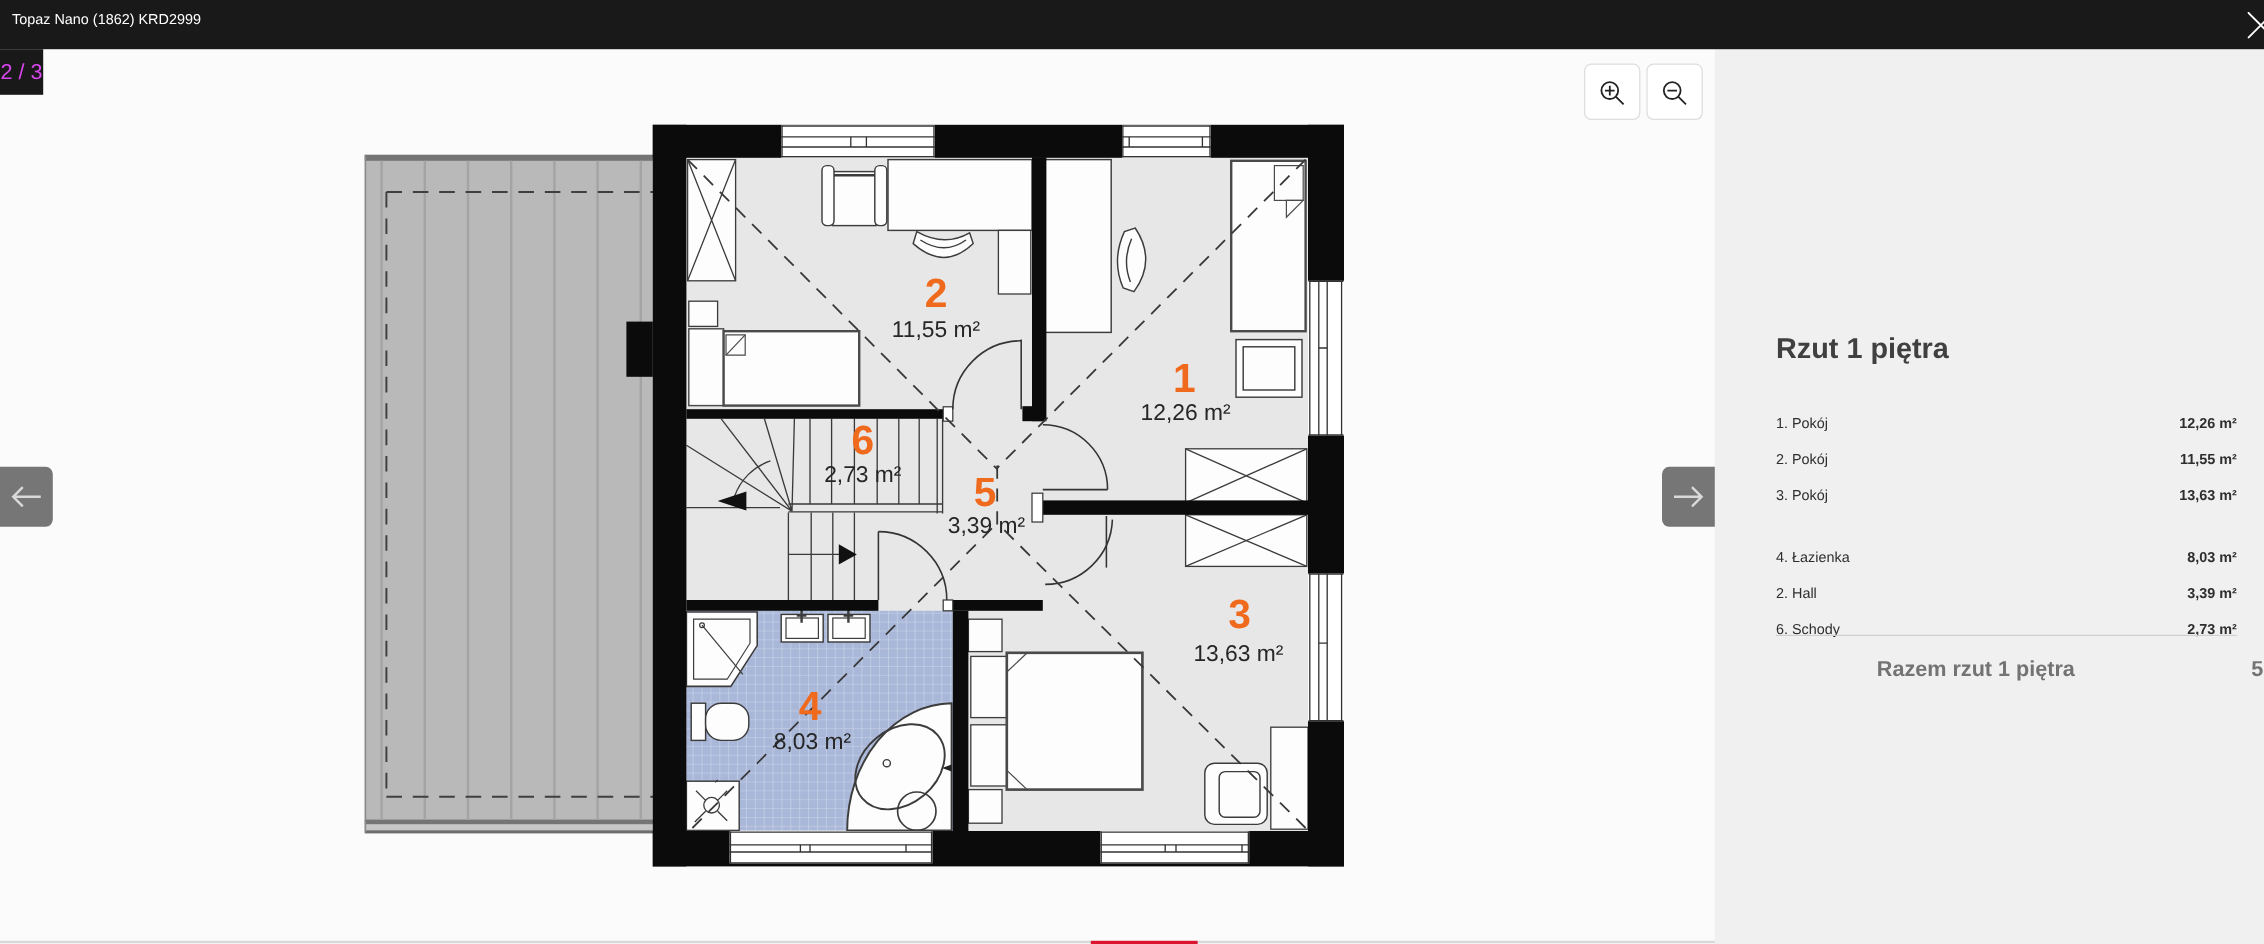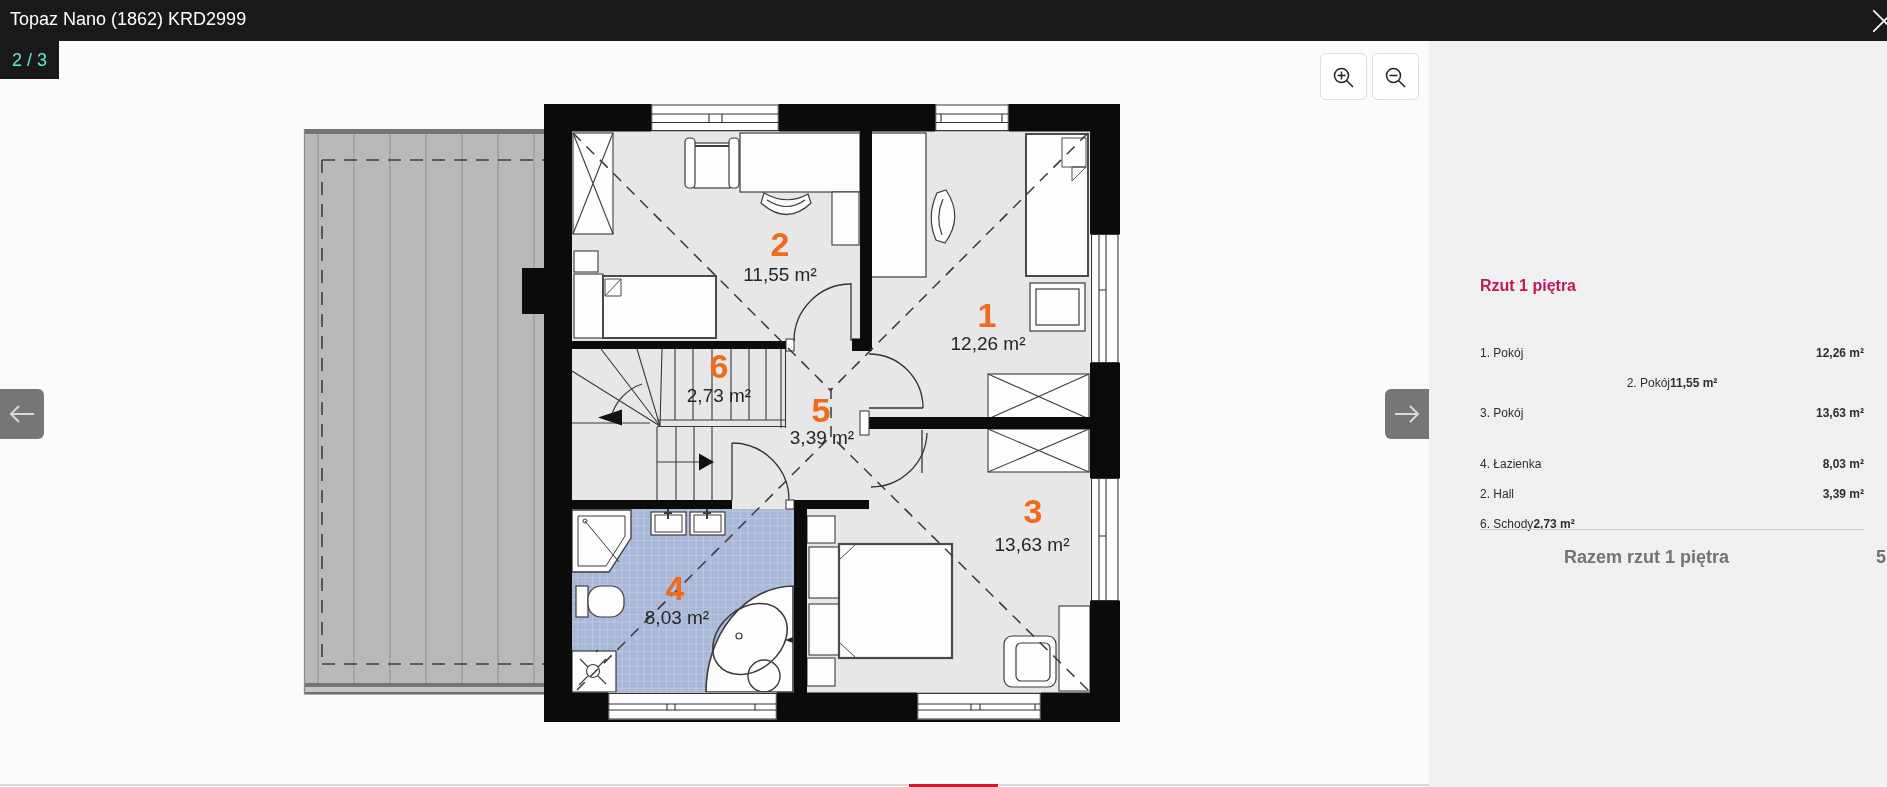--- a/index.html
+++ b/index.html
@@ -8,27 +8,27 @@
 </style>
 </head>
 <body>
 
 <div class="abs" style="left:0;top:41px;width:1429px;height:746px;background:#fbfbfb;"></div>
 
 <div class="abs" style="left:1429px;top:41px;width:458px;height:746px;background:#f0f0f0;"></div>
 
 <div class="abs" style="left:0;top:0;width:1887px;height:41px;background:#191919;"></div>
 
-<div class="abs" style="left:10px;top:9px;color:#fff;font-size:18px;">Topaz Nano (1862) KRD2999</div>
+<div class="abs" style="left:10px;top:9px;color:#fff;font-size:12px;">Topaz Nano (1862) KRD2999</div>
 
 <svg class="abs" style="left:1873px;top:10px;" width="14" height="22" viewBox="0 0 14 22">
 <path d="M0 0 L22 22 M22 0 L0 22" stroke="#fff" stroke-width="1.6" fill="none"></path>
   </svg>
 
-<div class="abs" style="left:0;top:41px;width:59px;height:38px;background:#191919;color:#5eead4;font-size:18px;line-height:38px;text-align:center;">2 / 3</div>
+<div class="abs" style="left:0;top:41px;width:36px;height:38px;background:#191919;color:#d946ef;font-size:18px;line-height:38px;text-align:center;">2 / 3</div>
 
 <div class="abs" style="left:1320px;top:53px;width:45px;height:45px;background:#fff;border:1px solid #ddd;border-radius:6px;">
 <svg class="abs" style="left:9px;top:10px;" width="27" height="27" viewBox="0 0 27 27">
 <circle cx="11.5" cy="11.5" r="7" stroke="#222" stroke-width="1.5" fill="none"></circle>
 <path d="M16.5 16.5 L23 23 M7.5 11.5 H15.5 M11.5 7.5 V15.5" stroke="#222" stroke-width="1.5" fill="none"></path>
     </svg>
 </div>
 
 <div class="abs" style="left:1372px;top:53px;width:45px;height:45px;background:#fff;border:1px solid #ddd;border-radius:6px;">
 <svg class="abs" style="left:9px;top:10px;" width="27" height="27" viewBox="0 0 27 27">
@@ -42,44 +42,44 @@
 <path d="M26 10 H3 M11 2 L3 10 L11 18" stroke="#d9d9d9" stroke-width="2" fill="none"></path>
     </svg>
 </div>
 
 <div class="abs" style="left:1385px;top:389px;width:44px;height:50px;background:#767676;border-radius:6px 0 0 6px;">
 <svg class="abs" style="left:8px;top:15px;" width="28" height="20" viewBox="0 0 28 20">
 <path d="M2 10 H25 M17 2 L25 10 L17 18" stroke="#d9d9d9" stroke-width="2" fill="none"></path>
     </svg>
 </div>
 
-<div class="abs" style="left:1480px;top:277px;font-size:16px;font-weight:bold;color:#be185d;">Rzut 1 piętra</div>
+<div class="abs" style="left:1480px;top:277px;font-size:24px;font-weight:bold;color:#404040;">Rzut 1 piętra</div>
 
 <div class="abs" style="left:1480px;top:338px;width:384px;font-size:12px;color:#2e2e2e;">
   <div style="display:flex;justify-content:space-between;height:30px;line-height:30px;">
       <span>1. Pokój</span>
       <b>12,26 m²</b>
     </div>
-  <div style="display:flex;justify-content:center;height:30px;line-height:30px;">
+  <div style="display:flex;justify-content:space-between;height:30px;line-height:30px;">
       <span>2. Pokój</span>
       <b>11,55 m²</b>
     </div>
   <div style="display:flex;justify-content:space-between;height:30px;line-height:30px;gap:48px;">
       <span>3. Pokój</span>
       <b>13,63 m²</b>
     </div>
   <div style="display:flex;justify-content:space-between;height:30px;line-height:30px;margin-top:21px;">
       <span>4. Łazienka</span>
       <b>8,03 m²</b>
     </div>
   <div style="display:flex;justify-content:space-between;height:30px;line-height:30px;">
       <span>2. Hall</span>
       <b>3,39 m²</b>
     </div>
-  <div style="display:flex;height:30px;line-height:30px;">
+  <div style="display:flex;justify-content:space-between;height:30px;line-height:30px;">
       <span>6. Schody</span>
       <b>2,73 m²</b>
     </div>
 </div>
 
 <div class="abs" style="left:1480px;top:529px;width:384px;height:1px;background:#cfcfcf;"></div>
 
 <div class="abs" style="left:1564px;top:547px;width:384px;font-size:18px;font-weight:bold;color:#737373;display:flex;justify-content:space-between;">
     <span>Razem rzut 1 piętra</span>
     <span>51,59 m²</span>

